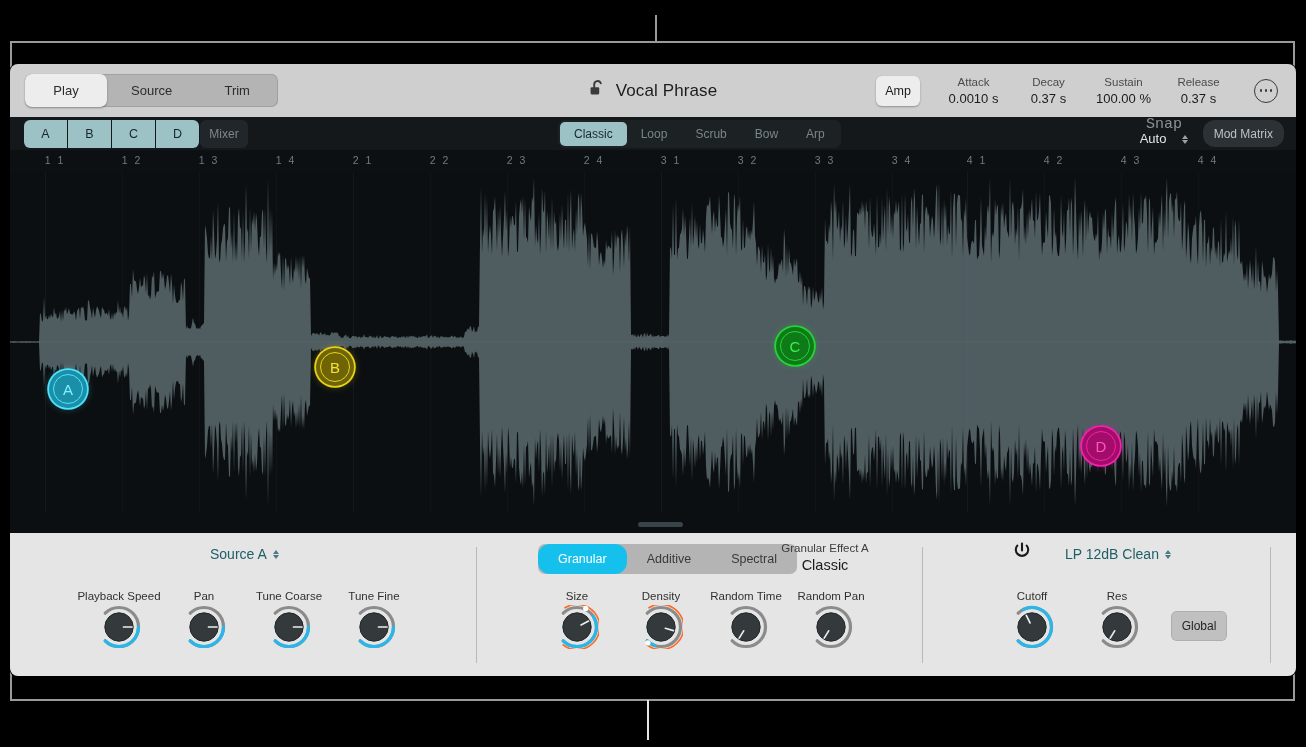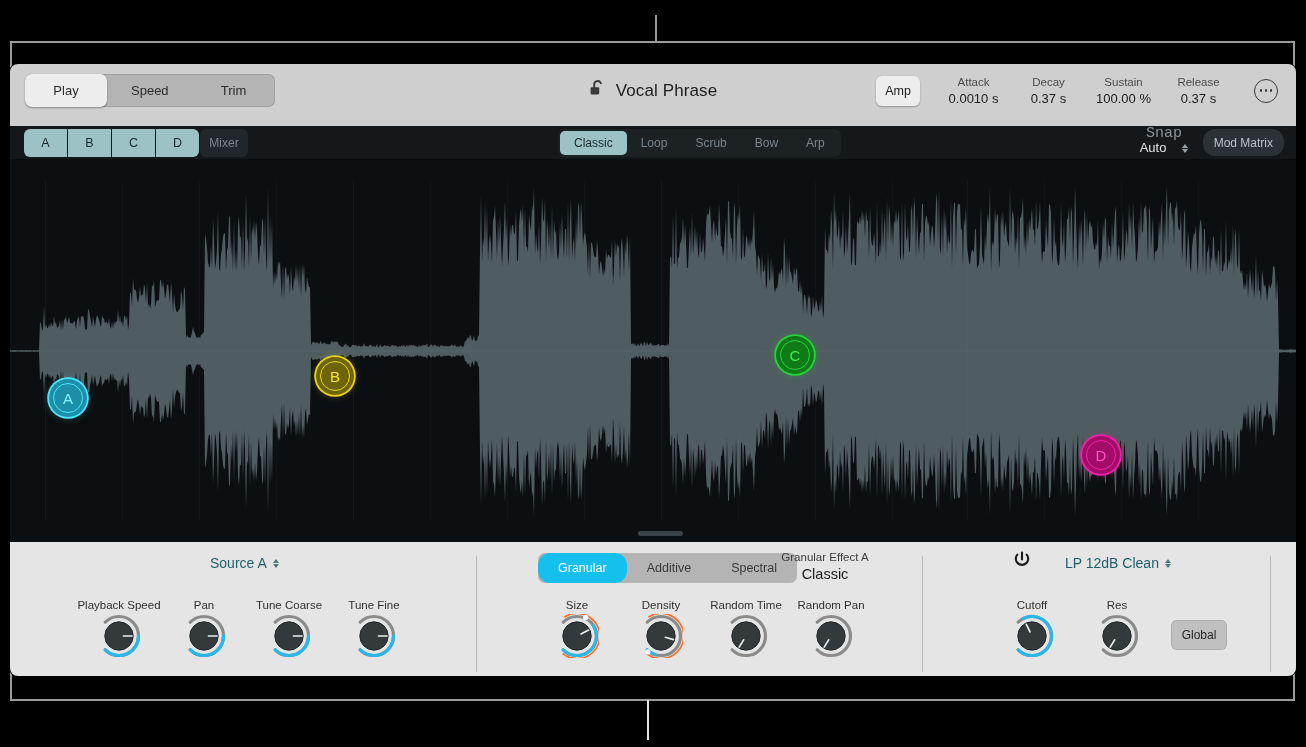--- a/index.html
+++ b/index.html
@@ -48,21 +48,21 @@
     height: 612px;
     border-radius: 8px;
     overflow: hidden;
     background: #111417;
     box-shadow: 0 0 0 1px #000;
   }
 
   
   .toolbar {
     position: relative;
-    height: 62px;
+    height: 53px;
     background: #cfcfcf;
     display: flex;
     align-items: center;
   }
 
   .seg-light {
     position: absolute;
     left: 15px;
     top: 10px;
     height: 33px;
@@ -390,21 +390,21 @@
   <div class="focus-frame"></div>
   <div class="frame-tick top"></div>
   <div class="frame-tick bottom"></div>
 
   <div class="plugin">
 
     <div class="toolbar">
 
       <div class="seg-light">
         <div class="seg active">Play</div>
-        <div class="seg">Speed</div>
+        <div class="seg">Source</div>
         <div class="seg">Trim</div>
       </div>
 
       <div class="title-wrap">
         <span class="lock-icon">
           <svg width="17" height="19" viewBox="0 0 17 19">
             <path d="M5.2 8.2 V5.4 a3.4 3.4 0 0 1 6.6 -1.1" fill="none" stroke="#3a3a3a" stroke-width="1.9" stroke-linecap="round"></path>
             <rect x="1.6" y="8.2" width="8.6" height="7.2" rx="1.1" fill="#3a3a3a"></rect>
           </svg>
         </span>
@@ -467,20 +467,38 @@
               <i class="down"></i>
             </span>
         </div>
       </div>
 
       <div class="modmatrix">Mod Matrix</div>
     </div>
 
     <div class="wave-area">
 
+      <div class="ruler" id="ruler">
+          <div class="tk" style="left: 45px;">1 1</div>
+          <div class="tk" style="left: 122px;">1 2</div>
+          <div class="tk" style="left: 199px;">1 3</div>
+          <div class="tk" style="left: 276px;">1 4</div>
+          <div class="tk" style="left: 353px;">2 1</div>
+          <div class="tk" style="left: 430px;">2 2</div>
+          <div class="tk" style="left: 507px;">2 3</div>
+          <div class="tk" style="left: 584px;">2 4</div>
+          <div class="tk" style="left: 661px;">3 1</div>
+          <div class="tk" style="left: 738px;">3 2</div>
+          <div class="tk" style="left: 815px;">3 3</div>
+          <div class="tk" style="left: 892px;">3 4</div>
+          <div class="tk" style="left: 967px;">4 1</div>
+          <div class="tk" style="left: 1044px;">4 2</div>
+          <div class="tk" style="left: 1121px;">4 3</div>
+          <div class="tk" style="left: 1198px;">4 4</div>
+        </div>
 
       <div id="gridlines">
           <div class="gridline" style="left: 35px; opacity: 1;"></div>
           <div class="gridline" style="left: 112px; opacity: 0.55;"></div>
           <div class="gridline" style="left: 189px; opacity: 0.55;"></div>
           <div class="gridline" style="left: 266px; opacity: 0.55;"></div>
           <div class="gridline" style="left: 343px; opacity: 1;"></div>
           <div class="gridline" style="left: 420px; opacity: 0.55;"></div>
           <div class="gridline" style="left: 497px; opacity: 0.55;"></div>
           <div class="gridline" style="left: 574px; opacity: 0.55;"></div>

